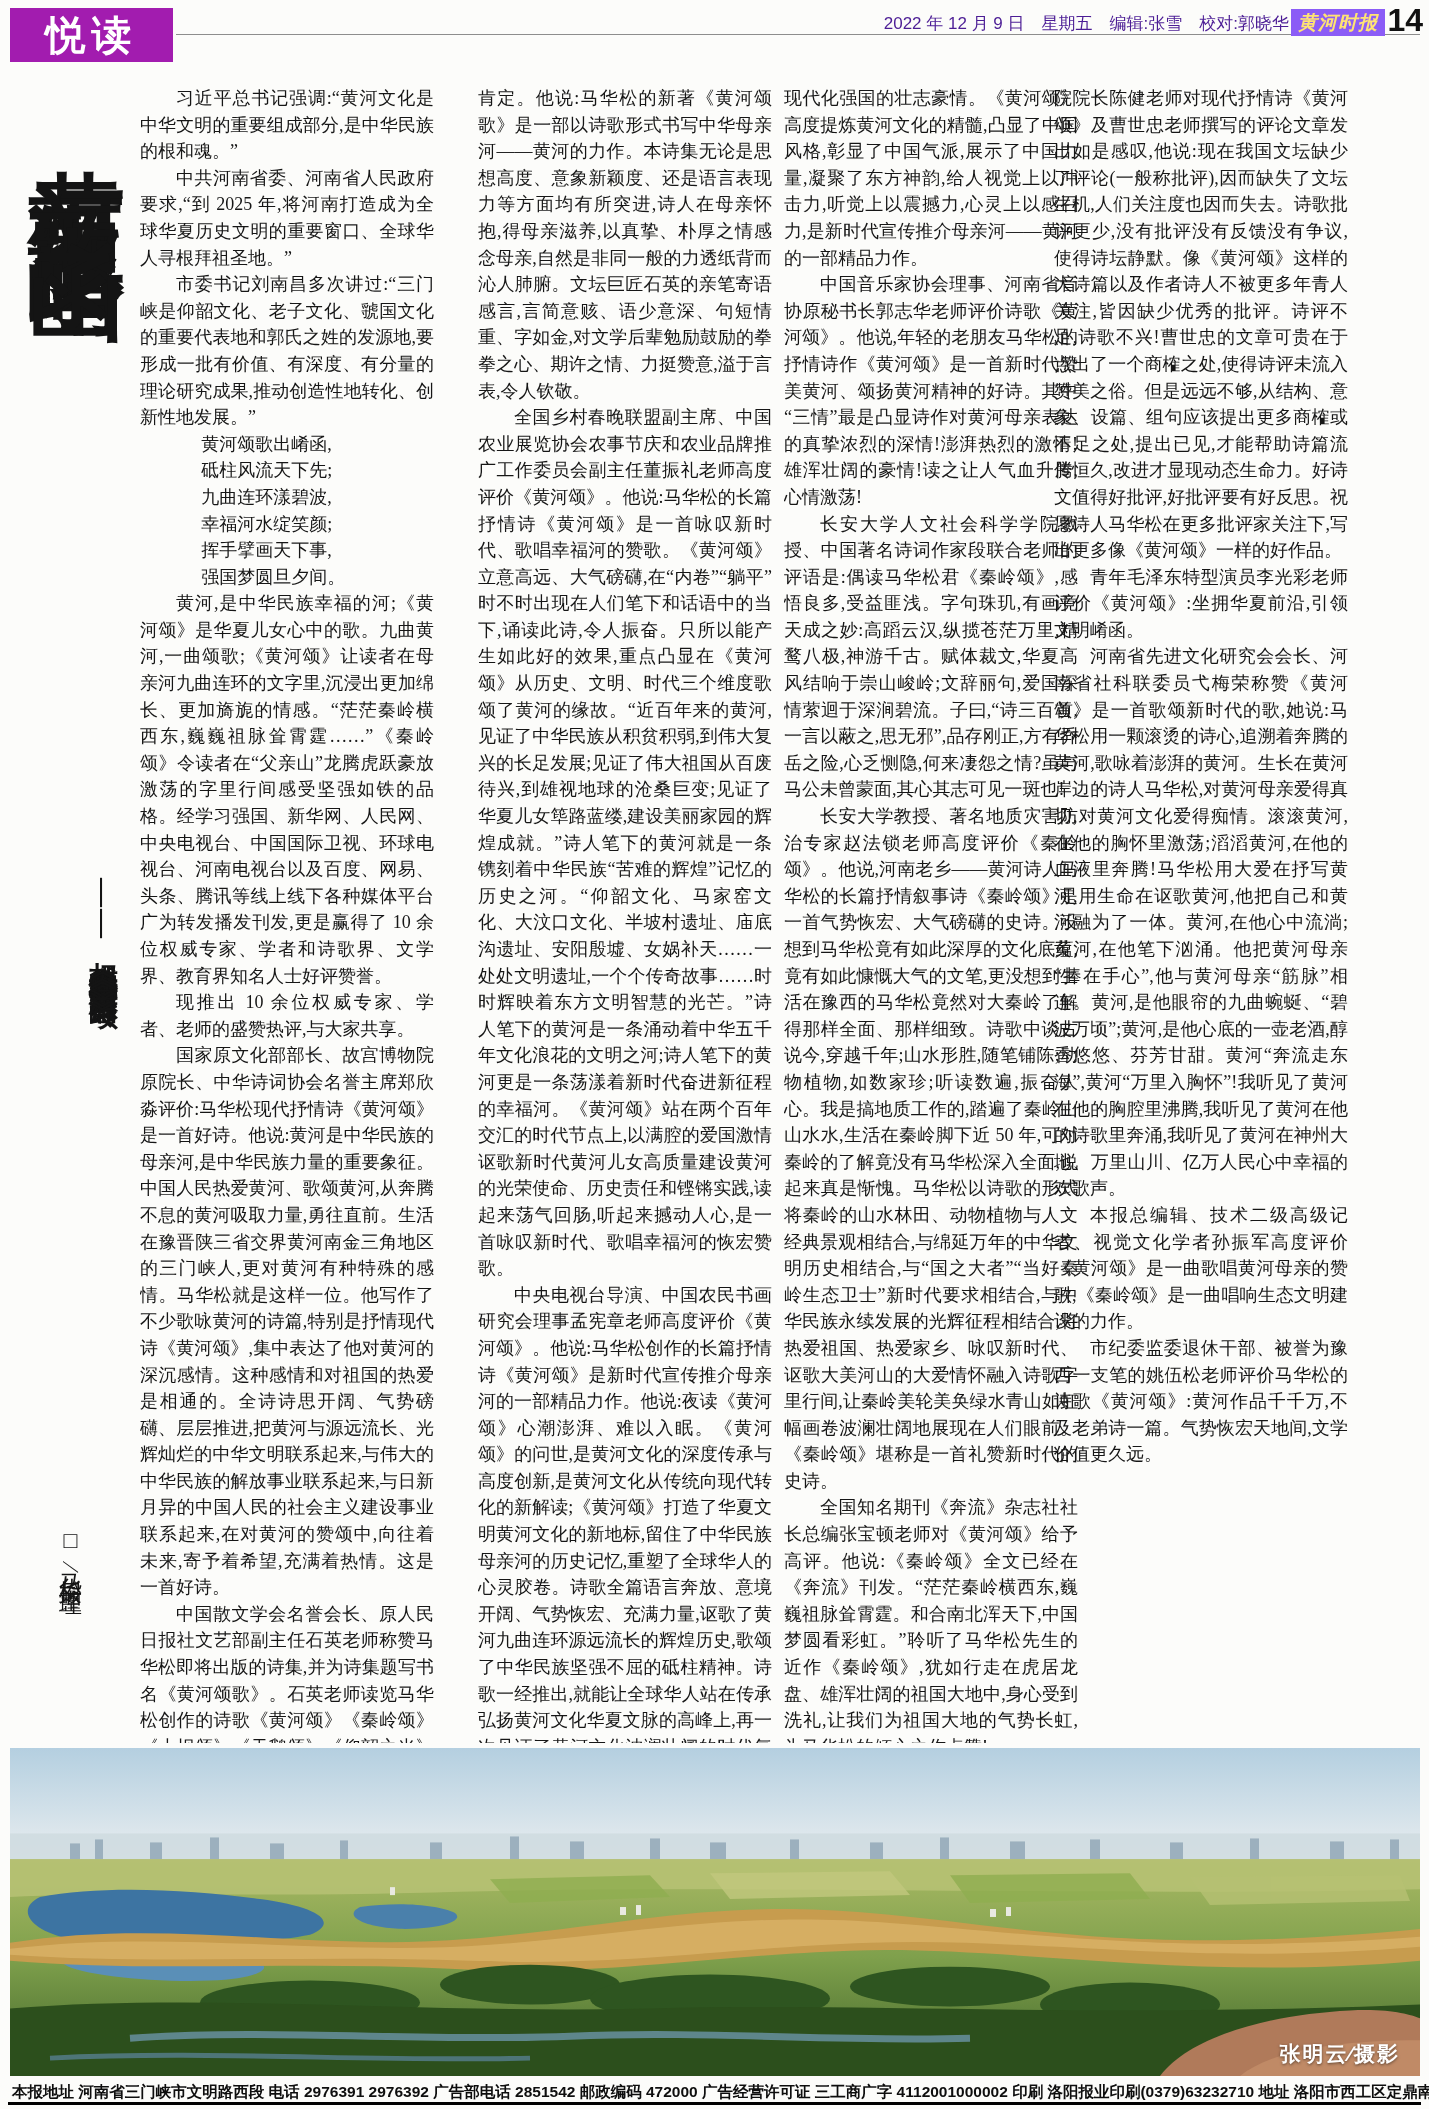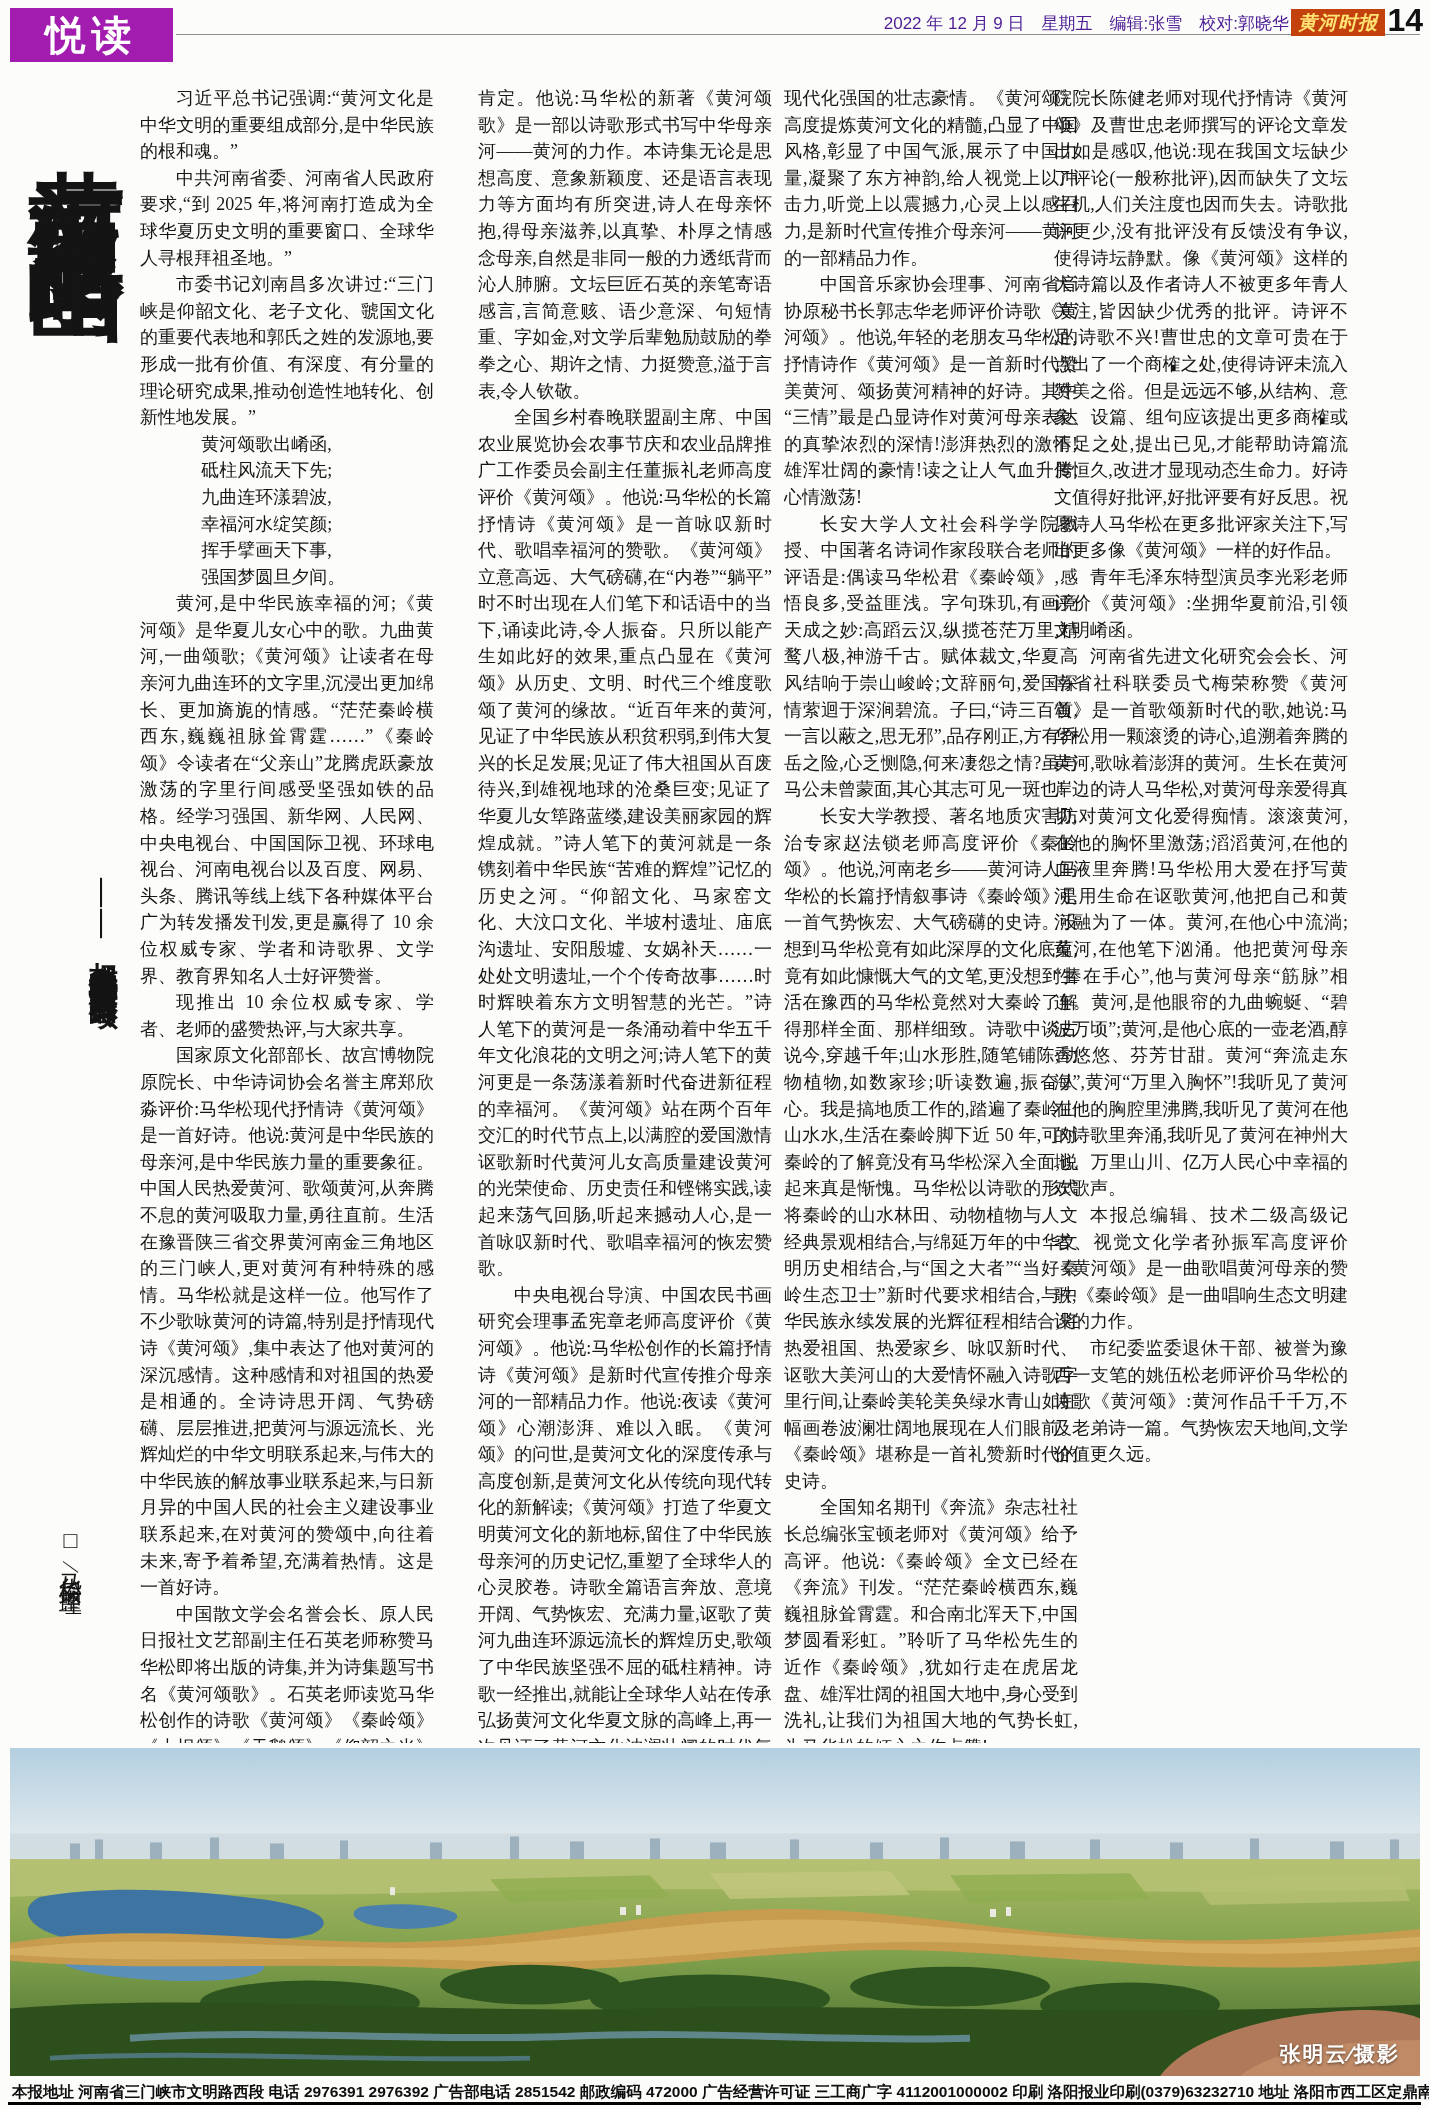--- a/index.html
+++ b/index.html
@@ -21,21 +21,21 @@
     position:absolute;left:176px;top:34px;right:9px;height:0;
     border-top:1px solid #8d8d8d;
   }
   .header-meta{
     position:absolute;top:12px;right:140px;
     font-family:"Liberation Sans", sans-serif;
     font-size:17px;color:#4c1d95;white-space:nowrap;
   }
   .masthead{
     position:absolute;top:9px;right:44px;width:94px;height:27px;
-    background:#c2410c;color:#ffe473;
+    background:#8b5cf6;color:#ffe473;
     font-style:italic;font-weight:700;font-size:19px;line-height:27px;
     text-align:center;letter-spacing:1px;
   }
   .page-num{
     position:absolute;top:2px;right:6px;
     font-family:"Liberation Sans", sans-serif;
     font-weight:800;font-size:32px;color:#111;
   }
   
   .title-main{

